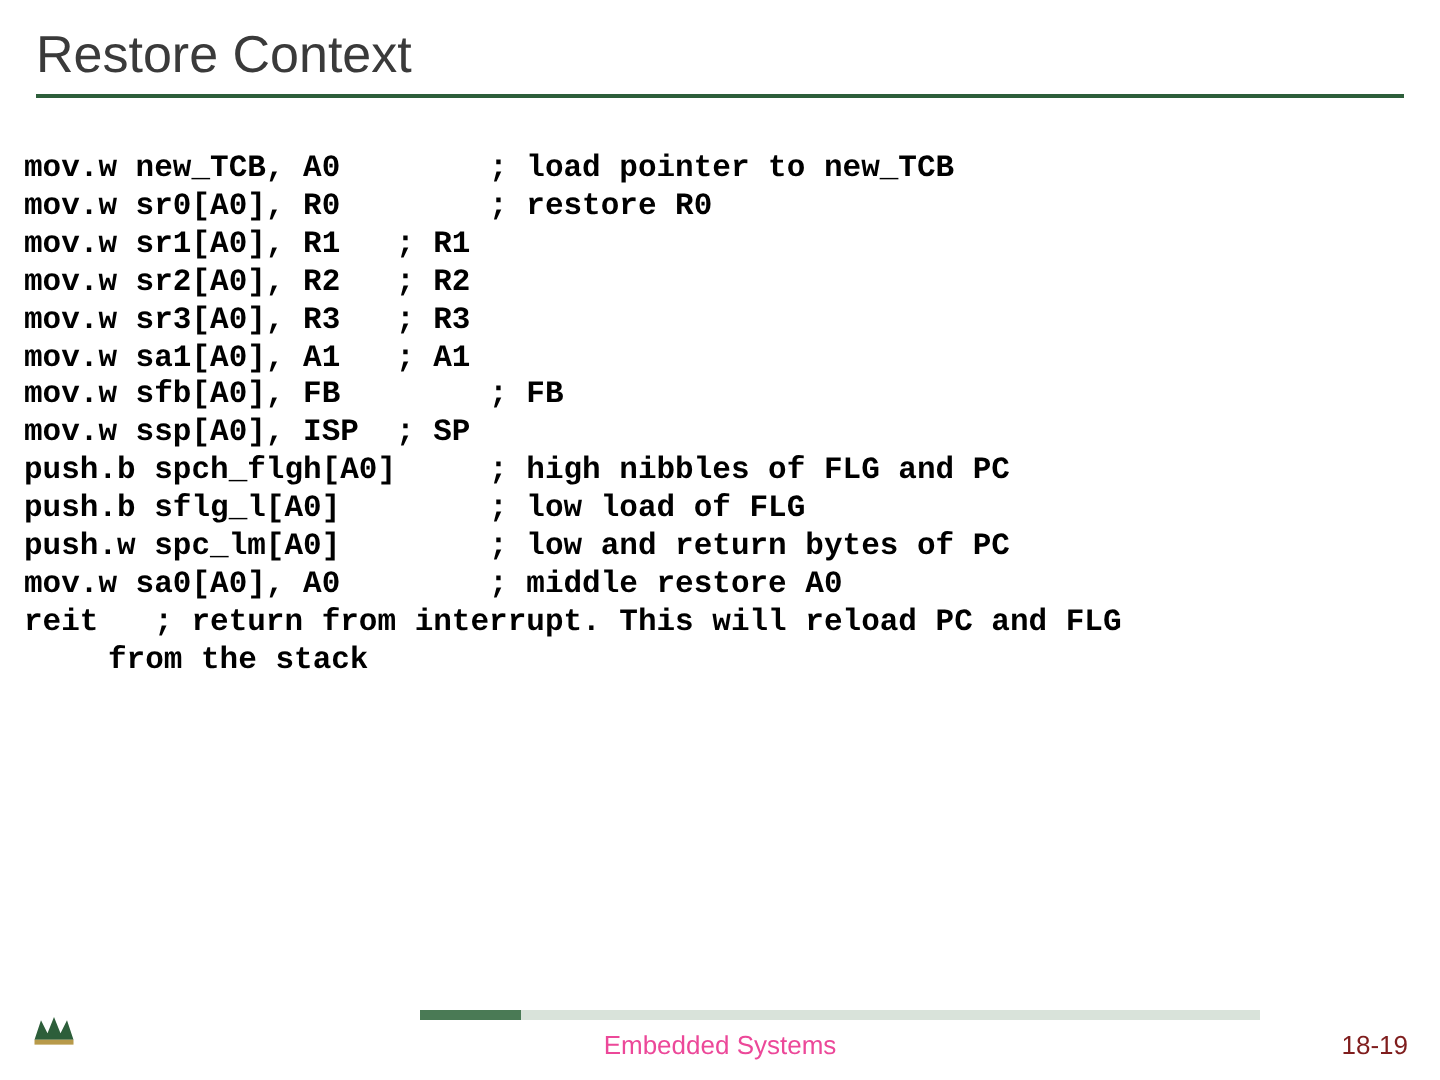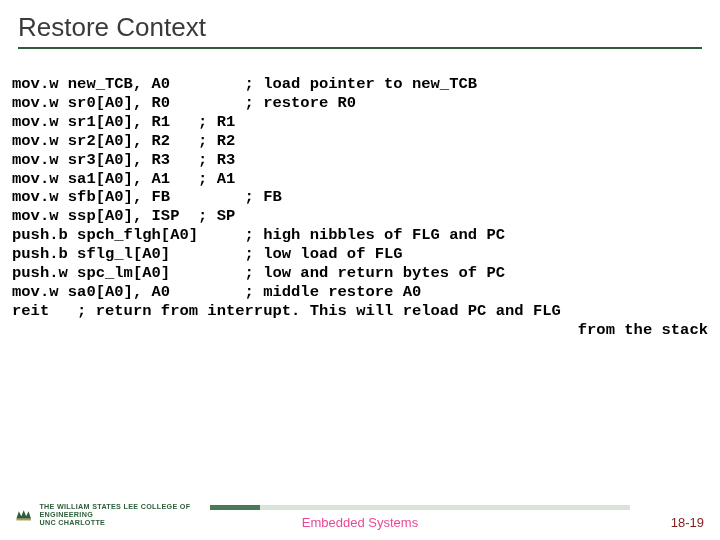--- a/index.html
+++ b/index.html
@@ -2,21 +2,21 @@
 <html><head>
 <meta charset="utf-8">
 <style>
   * { margin: 0; padding: 0; box-sizing: border-box; }
   html, body { width: 720px; height: 540px; background: #fff; font-family: Arial, Helvetica, sans-serif; color: #000; }
   .slide { position: relative; width: 720px; height: 540px; }
   .title-wrap { padding: 12px 18px 6px 18px; }
   .title { font-size: 26px; font-weight: normal; color: #3a3a3a; }
   .title-underline { height: 2px; background: #2d5e3a; margin: 4px 0 0 0; }
   .code-block { padding: 20px 12px 0 12px; font-family: "Courier New", Courier, monospace; font-size: 15.5px; font-weight: bold; line-height: 1.22; white-space: pre; color: #000; }
-  .indent { padding-left: 42px; display: block; text-align: right; }
+  .indent { padding-left: 42px; display: block; }
   .footer { position: absolute; left: 0; right: 0; bottom: 0; height: 48px; }
   .footer-bar { position: absolute; left: 210px; right: 90px; bottom: 30px; height: 5px; background: linear-gradient(to right, #4a7a55 0%, #4a7a55 12%, #d9e3da 12%, #d9e3da 100%); }
   .footer-text { position: absolute; left: 0; right: 0; bottom: 10px; text-align: center; font-size: 13px; color: #ec4899; }
   .logo { position: absolute; left: 14px; bottom: 8px; width: 180px; height: 34px; display: flex; align-items: center; gap: 6px; }
   .logo-mark { width: 26px; height: 26px; }
   .logo-text { font-size: 7.2px; line-height: 1.1; color: #2d5e3a; font-weight: bold; letter-spacing: 0.3px; }
   .page-num { position: absolute; right: 16px; bottom: 10px; font-size: 13px; color: #7f1d1d; }
 </style>
 </head>
 <body>
@@ -43,22 +43,18 @@
 <span>reit   ; return from interrupt. This will reload PC and FLG</span>
 <span class="indent">from the stack</span></div>
 
   <div class="footer">
     <div class="footer-bar"></div>
     <div class="logo">
       <svg class="logo-mark" viewBox="0 0 32 32">
         <path d="M4 22 L8 10 L12 18 L16 8 L20 18 L24 10 L28 22 Z" fill="#2d5e3a"></path>
         <rect x="4" y="22" width="24" height="3" fill="#b89a4a"></rect>
       </svg>
-      <div class="logo-text">
-        <div>THE WILLIAM STATES LEE COLLEGE OF ENGINEERING</div>
-        <div>UNC CHARLOTTE</div>
-      </div>
     </div>
     <div class="footer-text">Embedded Systems</div>
     <div class="page-num">18-19</div>
   </div>
 
 </div>
 
 </body></html>

